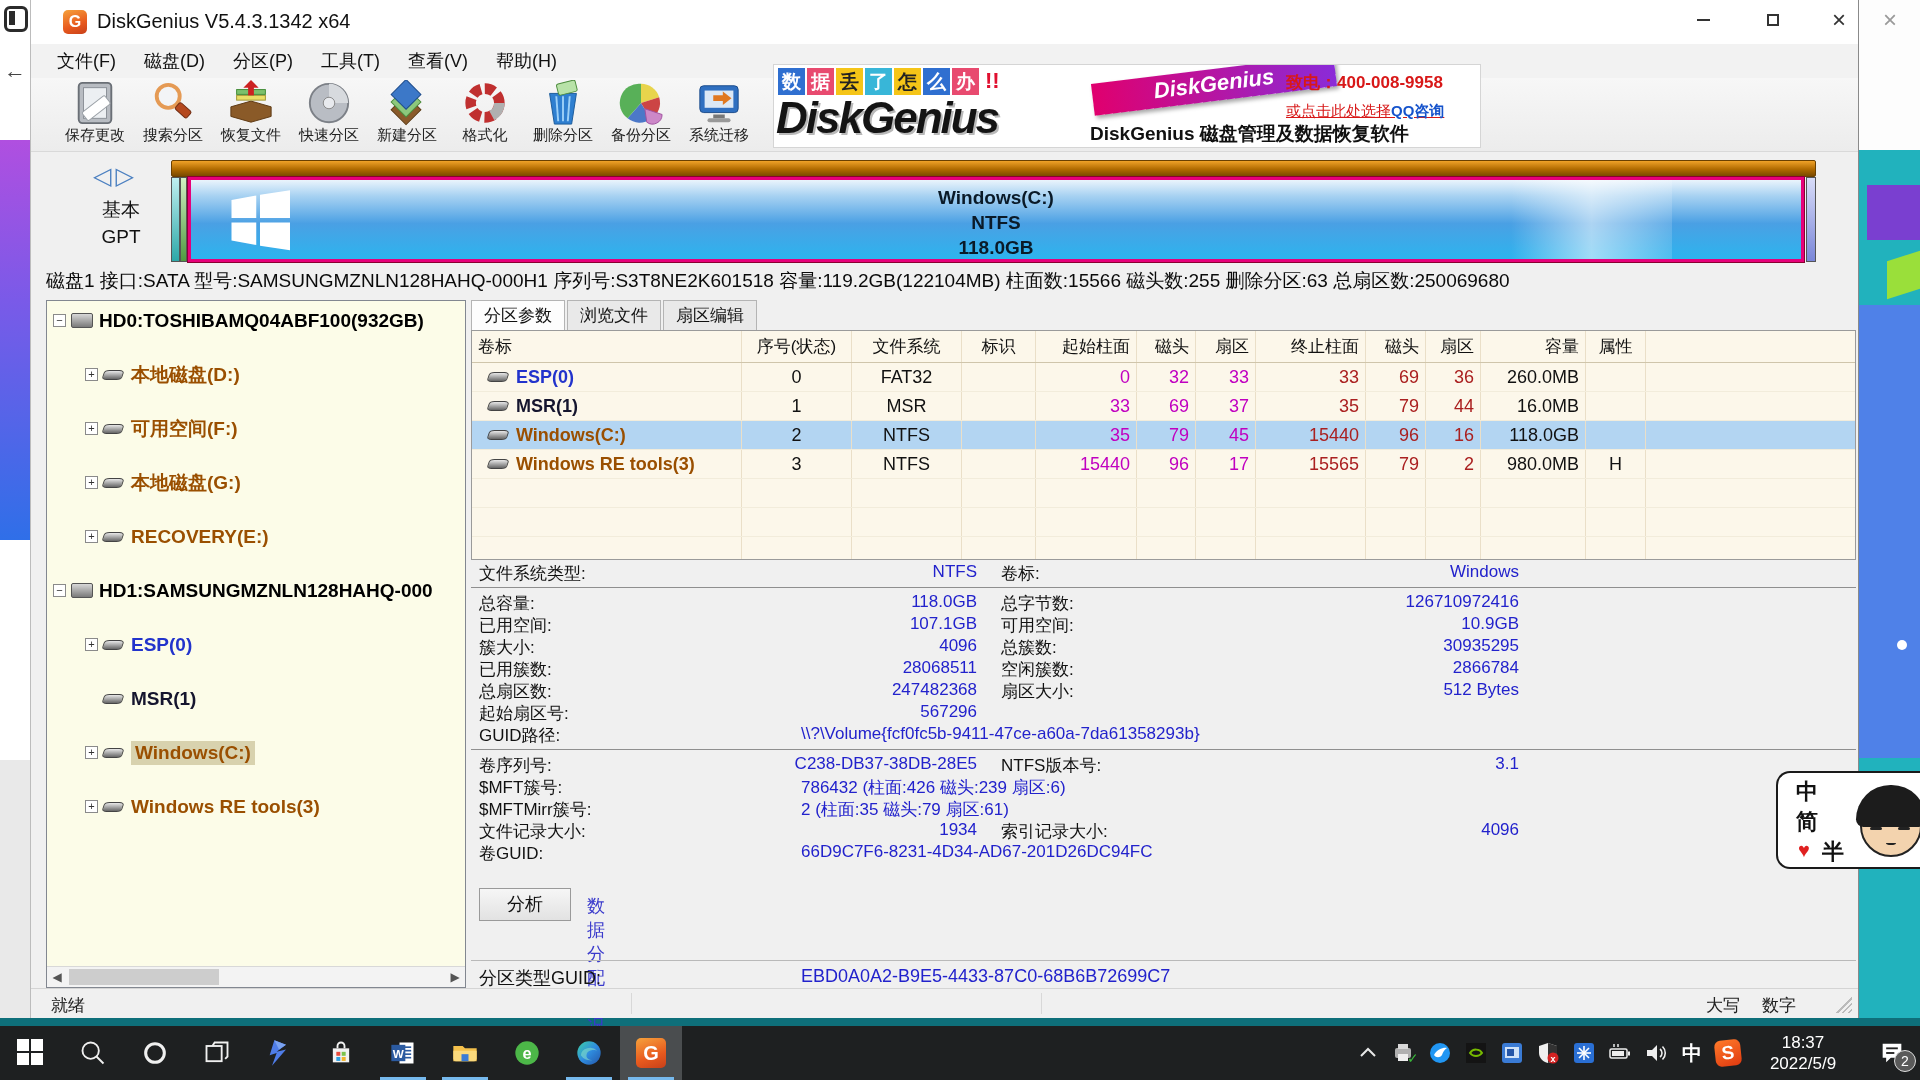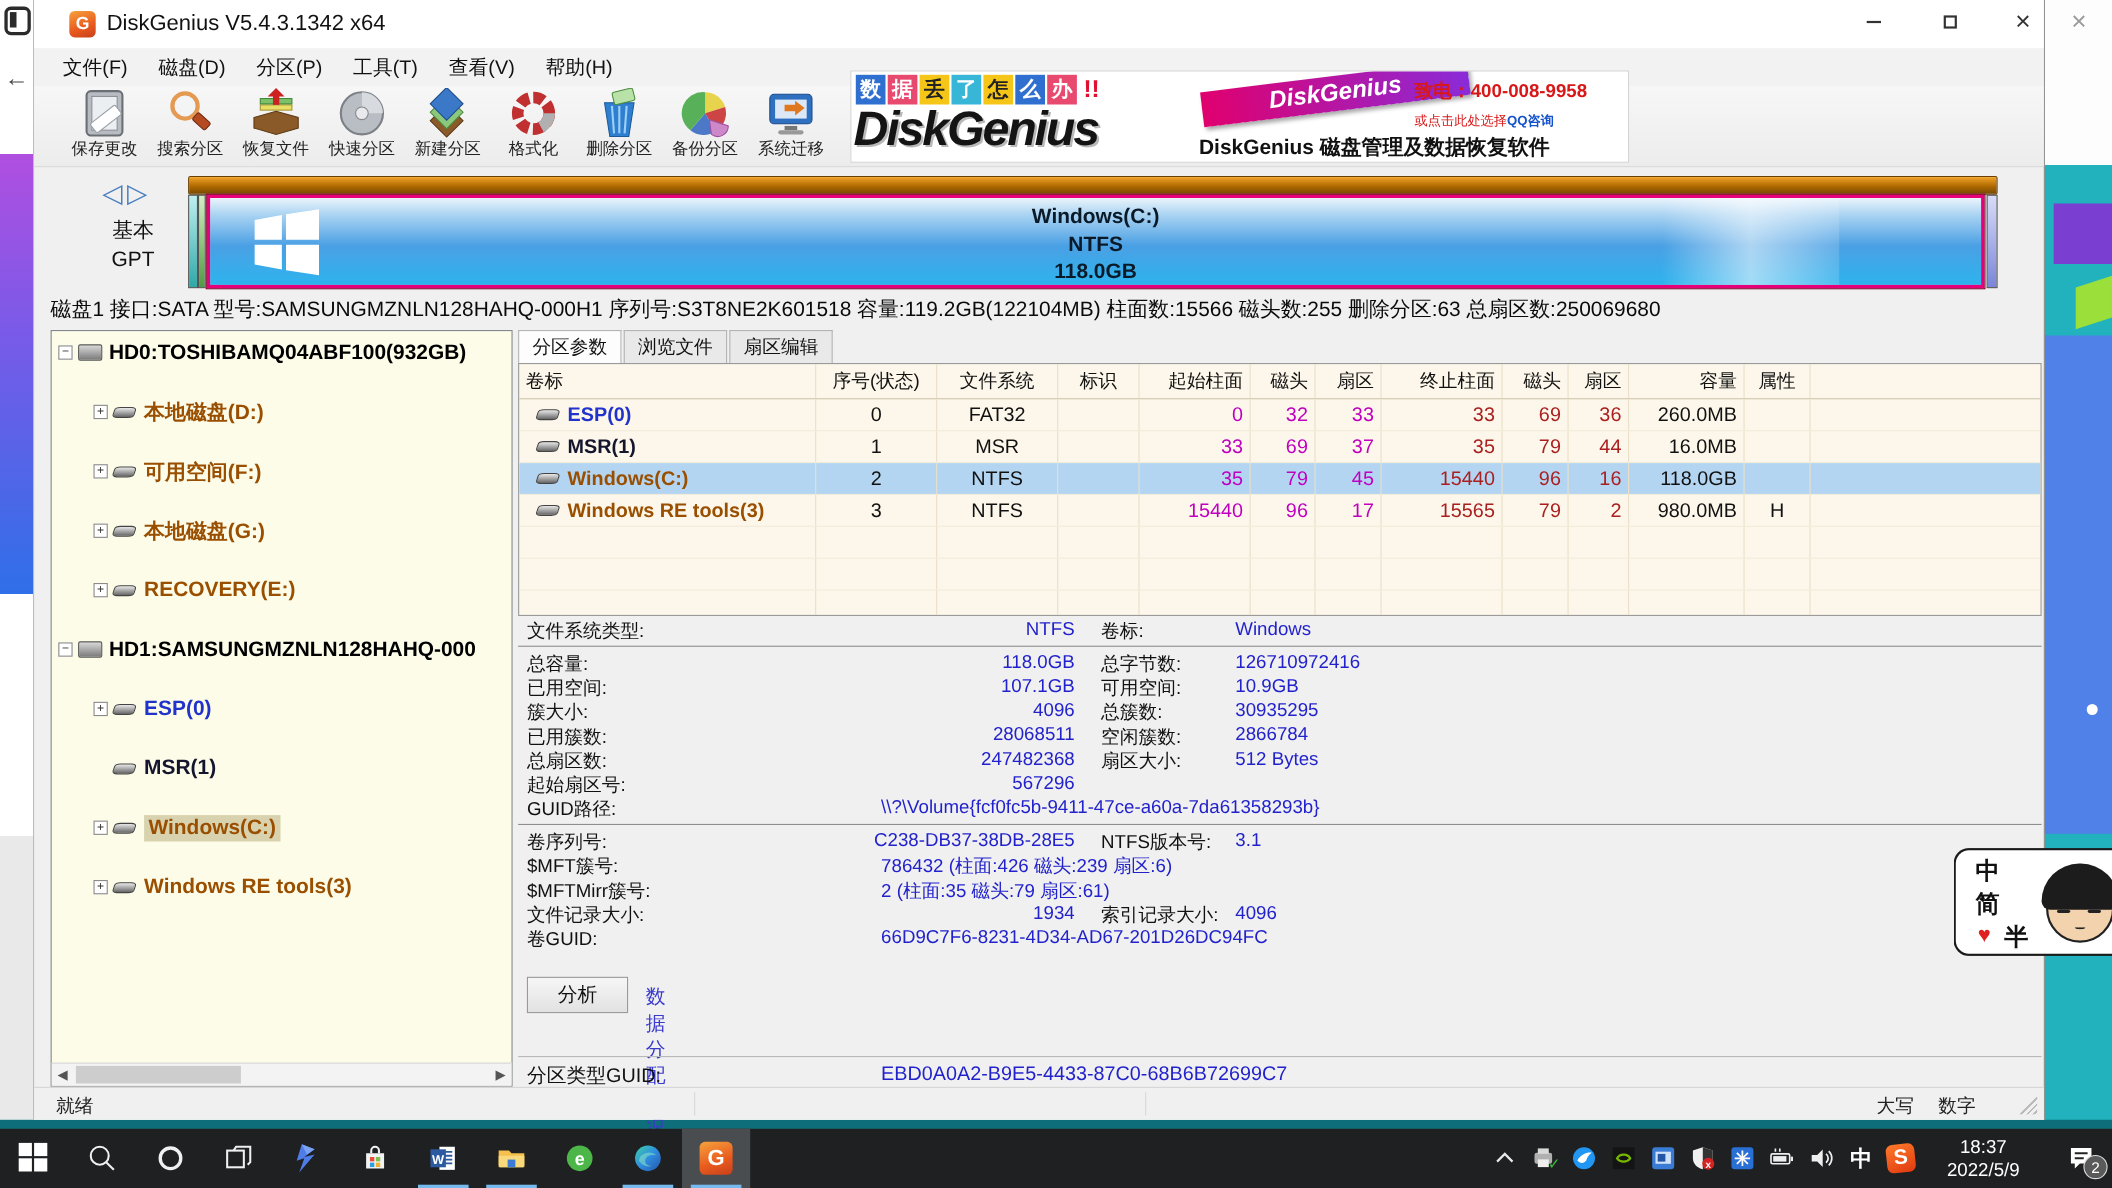--- a/index.html
+++ b/index.html
@@ -46,21 +46,21 @@
 
   
   .banner { position:absolute; left:742px; top:64px; width:708px; height:84px; background:#fff; border:1px solid #d5d5d5; overflow:hidden; }
   .tile { position:absolute; top:3px; width:27px; height:27px; color:#fff; font-size:19px; font-weight:bold; text-align:center; line-height:27px; }
   .bang { position:absolute; top:3px; font-size:22px; font-weight:bold; color:#e01030; }
   .graffiti { position:absolute; left:2px; top:28px; font-size:44px; font-weight:900; font-style:italic; letter-spacing:-2px; color:#141414; text-shadow:2px 2px 0 #b9b9b9; }
   .ribbon { position:absolute; left:318px; top:4px; width:244px; height:32px; background:linear-gradient(90deg,#e0006e,#8a2bd8); transform:rotate(-7deg); color:#fff; font-style:italic; font-weight:bold; font-size:22px; text-align:center; line-height:30px; box-shadow:2px 3px 4px rgba(0,0,0,.35); }
   .tagline { position:absolute; left:316px; top:56px; font-size:19px; font-weight:bold; color:#111; }
   .contact { position:absolute; left:512px; top:6px; width:192px; }
   .phone { font-size:17px; font-weight:bold; color:#d81818; }
-  .qq { font-size:12px; color:#d81818; margin-top:8px; }
+  .qq { font-size:15px; color:#d81818; margin-top:8px;text-decoration:underline; }
   .qq b { color:#1553cc; }
 
   
   .graph { position:absolute; left:0; top:152px; width:100%; height:116px; }
   .nav-arrows { position:absolute; left:62px; top:10px; width:58px; height:30px; color:#4a7fc0; font-size:24px; letter-spacing:4px; }
   .disk-type { position:absolute; left:40px; top:44px; width:100px; text-align:center; font-size:19px; color:#111; line-height:27px; }
   .diskbar { position:absolute; left:140px; top:8px; width:1645px; height:102px; }
   .disk-head { position:absolute; left:0; top:0; width:100%; height:17px; border:1px solid #6a4000; border-radius:2px; background:linear-gradient(180deg,#f0a228,#b06a00 55%,#7a4a00); }
   .parts { position:absolute; left:0; top:17px; width:100%; height:85px; }
   .sliver { position:absolute; top:0; height:85px; border:1px solid #555; }
@@ -104,21 +104,21 @@
   .trow.sel { background:#b3d5f2; }
   .c-start { color:#c000c0; } .c-end { color:#aa2020; }
   .n-blue { color:#2233cc; font-weight:bold; } .n-brown { color:#9a4f00; font-weight:bold; } .n-black { color:#15152e; font-weight:bold; }
 
   
   .details { position:absolute; left:0; top:262px; width:1385px; }
   .d-row { position:relative; height:22px; font-size:17px; }
   .d-l1 { position:absolute; left:8px; color:#111; }
   .d-v1 { position:absolute; left:160px; width:346px; text-align:right; color:#2222cc; }
   .d-l2 { position:absolute; left:530px; color:#111; }
-  .d-v2 { position:absolute; left:652px; width:380px; color:#2222cc; }
+  .d-v2 { position:absolute; left:668px; width:380px; text-align:right; color:#2222cc; }
   .d-wide { position:absolute; left:330px; color:#2222cc; }
   .d-sep { height:1px; background:#8f8f8f; margin:3px 0 4px 0; }
 
   .analyze-row { position:absolute; left:0; top:588px; height:36px; }
   .btn-analyze { position:absolute; left:8px; top:0; width:92px; height:33px; background:linear-gradient(180deg,#f6f6f6,#e2e2e2); border:1px solid #9a9a9a; font-size:18px; color:#111; text-align:center; line-height:31px; }
   .alloc-label { position:absolute; left:116px; top:6px; font-size:18px; color:#3a3acc; }
   .bot-sep { position:absolute; left:0; top:660px; width:1385px; height:1px; background:#b9b9b9; }
   .guid-row { position:absolute; left:0; top:666px; width:1385px; height:22px; font-size:18px; overflow:hidden; }
   .guid-row .gl { position:absolute; left:8px; color:#111; }
   .guid-row .gv { position:absolute; left:330px; color:#2222cc; }

